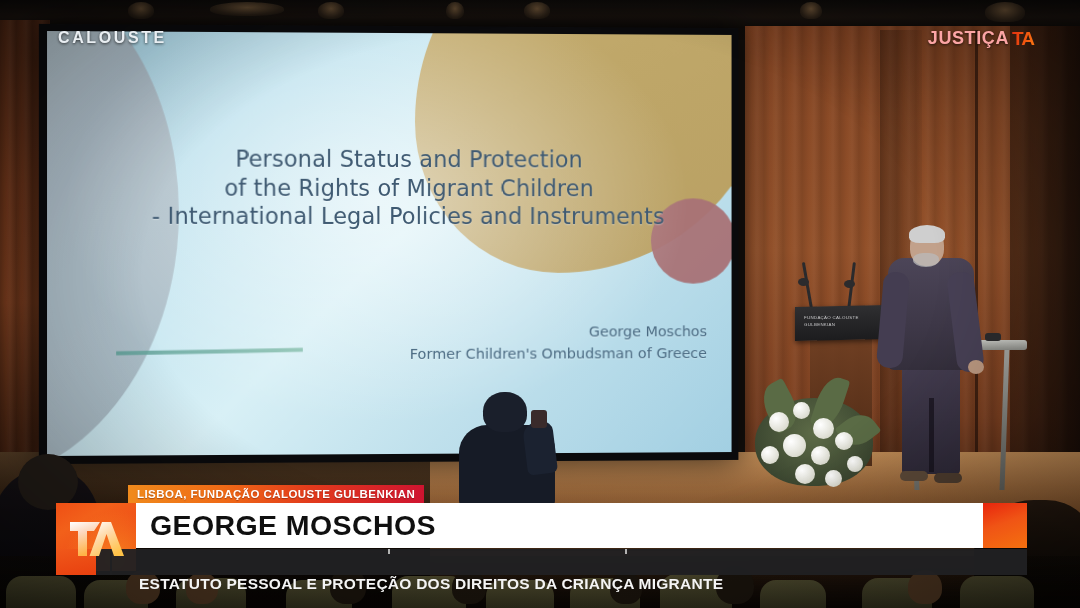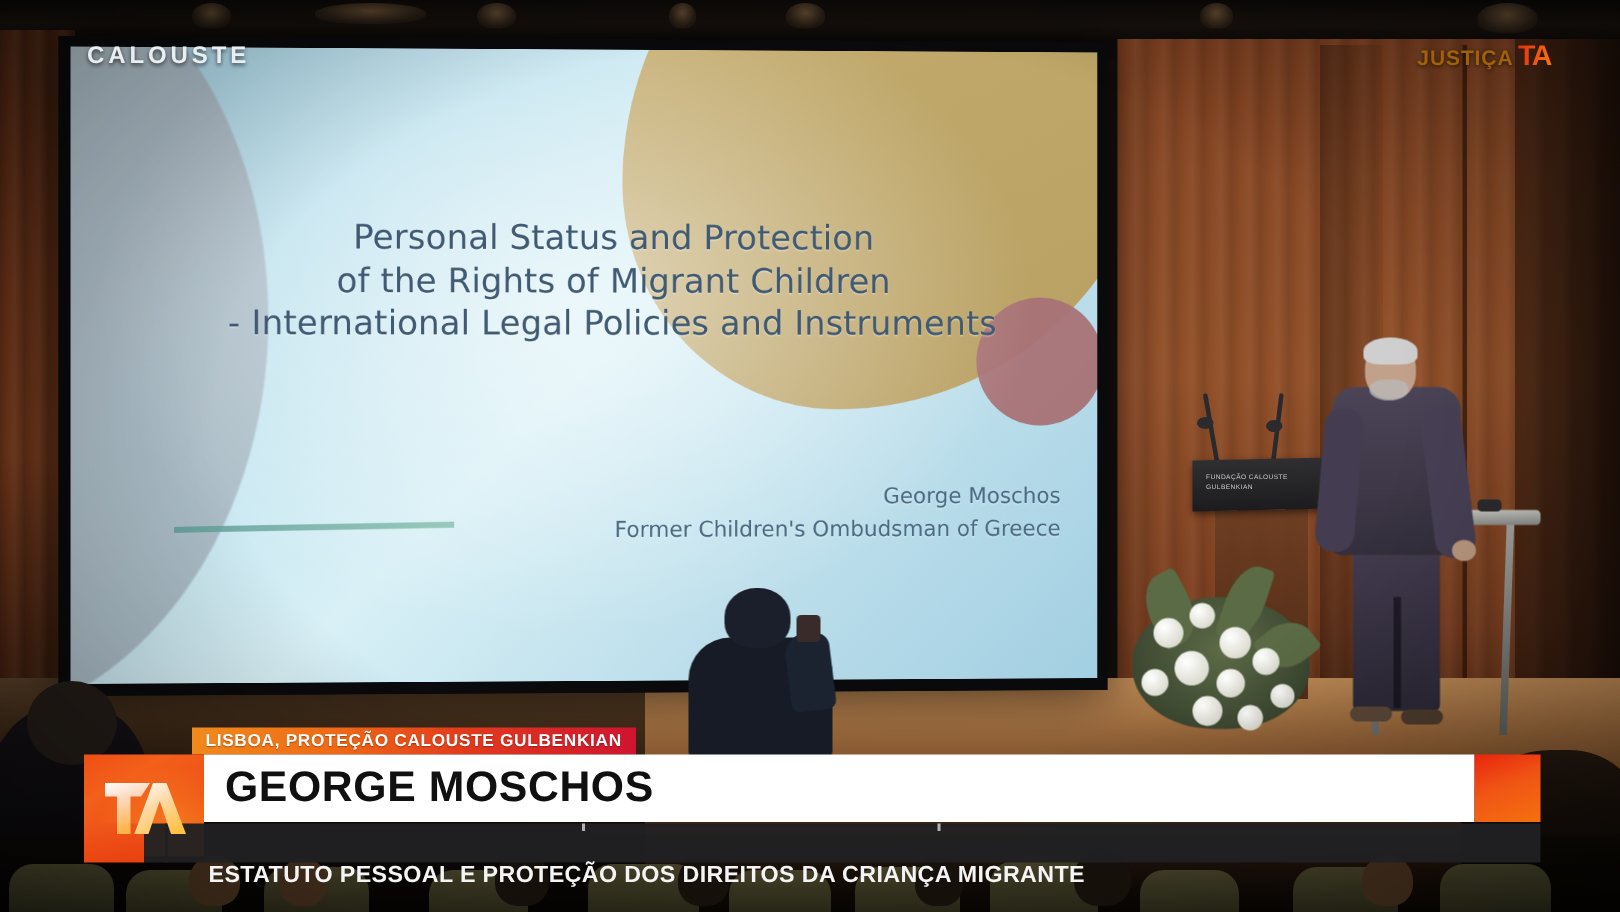--- a/index.html
+++ b/index.html
@@ -295,21 +295,21 @@
     color:#e9eef2; font-size:16px; font-weight:bold;
     letter-spacing:2.6px;
     font-family:"Liberation Sans", sans-serif;
     text-shadow:0 1px 3px rgba(0,0,0,.65);
   }
   .wm-right {
     position:absolute; right:34px; top:28px;
     display:flex; align-items:center; gap:3px;
   }
   .wm-right .jt {
-    color:#a16207; font-size:14px; font-weight:bold; letter-spacing:.6px;
+    color:#fca5a5; font-size:18px; font-weight:bold; letter-spacing:.6px;
     font-family:"Liberation Sans", sans-serif;
     text-shadow:0 1px 3px rgba(0,0,0,.7);
   }
   .ta-mini {
     position:relative; width:34px; height:20px;
     font-weight:bold; font-size:19px; line-height:20px;
     letter-spacing:-1px;
     background:linear-gradient(100deg,#e03010 0%,#f2560f 40%,#ff9a18 100%);
     -webkit-background-clip:text; background-clip:text; color:transparent;
     font-family:"Liberation Sans", sans-serif;
@@ -523,21 +523,21 @@
     <div class="vignette"></div>
   </div>
 
   <div class="wm-left">CALOUSTE</div>
 
   <div class="wm-right">
     <span class="jt">JUSTIÇA</span>
     <span class="ta-mini">TA</span>
   </div>
 
-  <div class="loc-strip">LISBOA, PROTEÇÃO CALOUSTE GULBENKIAN</div>
+  <div class="loc-strip">LISBOA, FUNDAÇÃO CALOUSTE GULBENKIAN</div>
 
   <div class="ta-box">
     <svg class="ta-mark" viewBox="0 0 80 68">
       <defs>
         <linearGradient id="tg" x1="0" y1="0" x2="0.3" y2="1">
           <stop offset="0%" stop-color="#ffffff"></stop>
           <stop offset="38%" stop-color="#fdd9c0"></stop>
           <stop offset="100%" stop-color="#ffb347"></stop>
         </linearGradient>
         <linearGradient id="ag" x1="0.1" y1="0" x2="0.7" y2="1">

